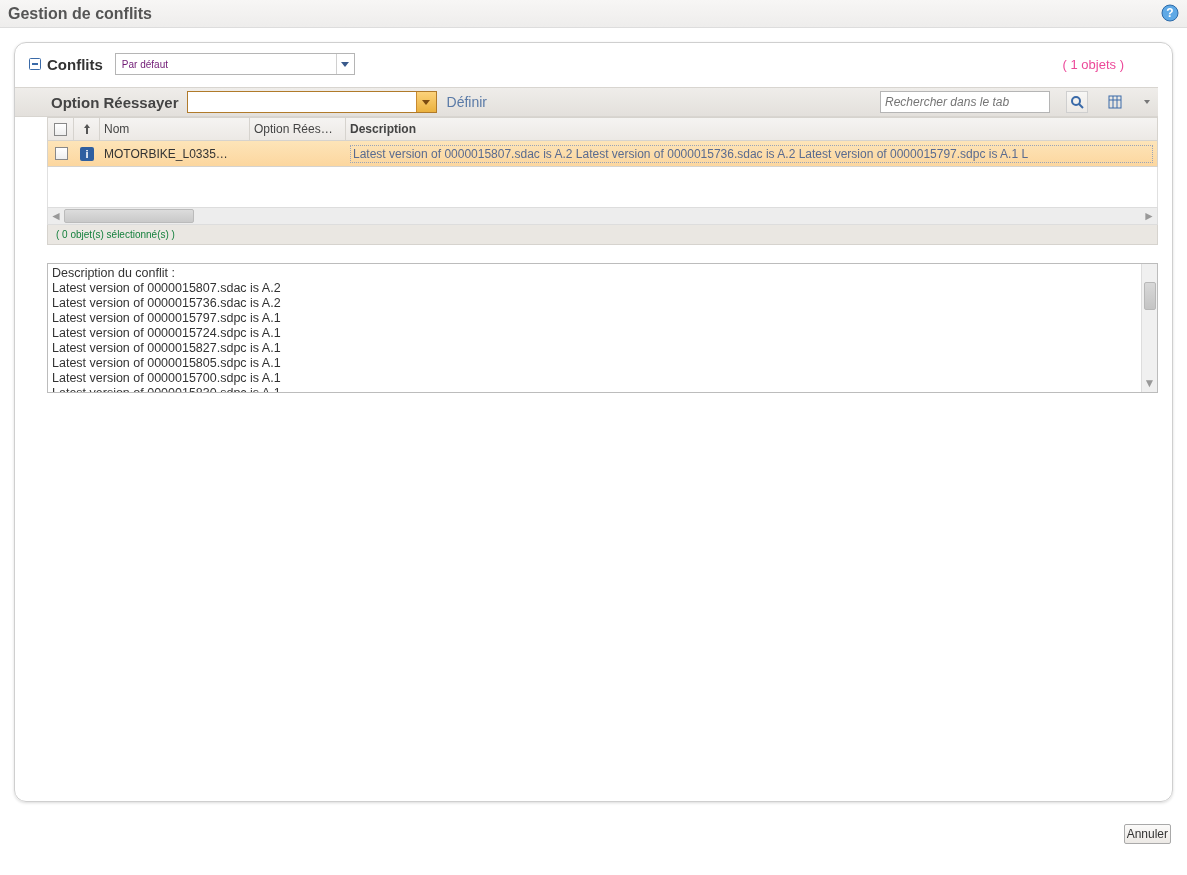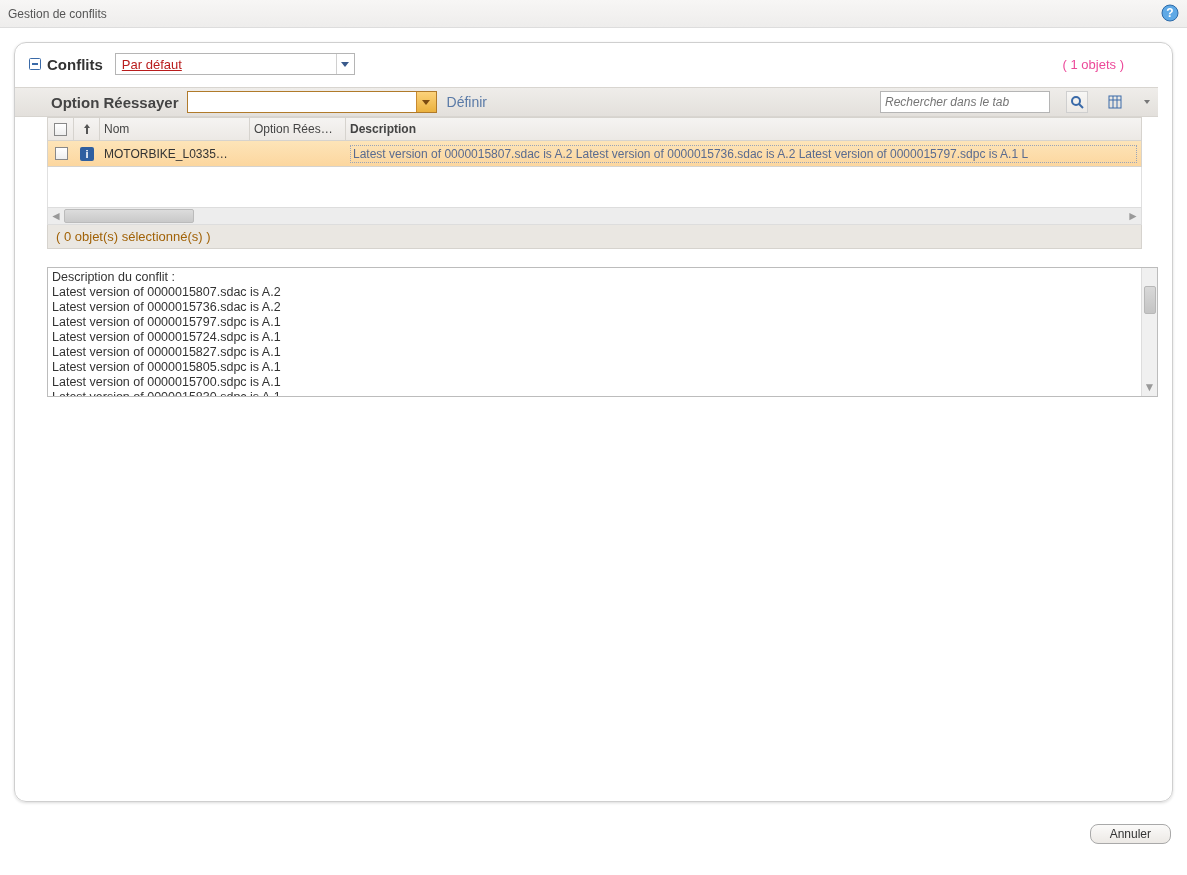--- a/index.html
+++ b/index.html
@@ -17,22 +17,22 @@
   .title-bar {
     height: 28px;
     background: linear-gradient(#f7f6f5,#eeedec);
     border-bottom: 1px solid #ddd;
     display: flex;
     align-items: center;
     padding: 0 8px;
     position: relative;
   }
   .title-bar .title {
-    font-size: 12px;
-    font-weight: normal;
+    font-size: 16px;
+    font-weight: bold;
     color: #555;
   }
   .help-icon {
     position: absolute;
     right: 8px; top: 4px;
     width: 18px; height: 18px;
   }
   .panel-outer {
     margin: 14px;
     border: 1px solid #cfcfcf;
@@ -61,23 +61,22 @@
     display: inline-flex;
     align-items: center;
     border: 1px solid #b5b5b5;
     background: #fff;
     height: 22px;
     min-width: 240px;
     position: relative;
   }
   .combo .combo-text {
     padding: 0 6px;
-    color: #b91c1c;
-    font-size: 13px;
-    text-decoration: underline;
+    color: #701a75;
+    font-size: 10px;
   }
   .combo .combo-btn {
     border-left: 1px solid #d0d0d0;
     width: 18px; height: 100%;
     display: flex; align-items: center; justify-content: center;
     cursor: pointer;
   }
   .obj-count {
     margin-left: auto;
     color: #ec4899;
@@ -159,21 +158,21 @@
     width: 22px; height: 22px;
     display: flex; align-items: center; justify-content: center;
     cursor: pointer;
   }
   .drop-caret {
     width: 10px; height: 22px;
     display: flex; align-items: center; justify-content: center;
     cursor: pointer;
   }
   .grid {
-    margin: 0 30px 0 32px;
+    margin: 0 14px 0 32px;
   }
   .grid-head {
     display: flex;
     background: linear-gradient(#f5f4f2,#ece9e5);
     border: 1px solid #d6d3ce;
     height: 24px;
     align-items: center;
     font-size: 12px;
     color: #444;
   }
@@ -246,22 +245,22 @@
     width: 130px; height: 14px;
     background: linear-gradient(#dcdcdc,#c9c9c9);
     border: 1px solid #bbb;
     border-radius: 2px;
   }
   .selected-bar {
     background: #eae7e2;
     border: 1px solid #d6d3ce;
     border-top: none;
     padding: 4px 8px;
-    font-size: 13px;
-    color: #a16207;
+    font-size: 10px;
+    color: #15803d;
   }
   .detail-box {
     margin: 18px 14px 0 32px;
     border: 1px solid #bcbcbc;
     height: 130px;
     position: relative;
     display: flex;
   }
   .detail-text {
     flex: 1;
@@ -292,24 +291,24 @@
     color: #999;
   }
   .footer {
     display: flex;
     justify-content: flex-end;
     padding: 8px 16px 14px 0;
   }
   .btn-cancel {
     border: 1px solid #a9a9a9;
     background: linear-gradient(#fbfaf9,#ece9e5);
-    padding: 2px 19px;
+    padding: 2px 2px;
     font-size: 12px;
     color: #333;
-    border-radius: 8px;
+    border-radius: 2px;
     cursor: pointer;
   }
   .tri-down {
     width: 0; height: 0;
     border-left: 4px solid transparent;
     border-right: 4px solid transparent;
     border-top: 5px solid #3a5a8c;
   }
   .tri-down-dark {
     width: 0; height: 0;

